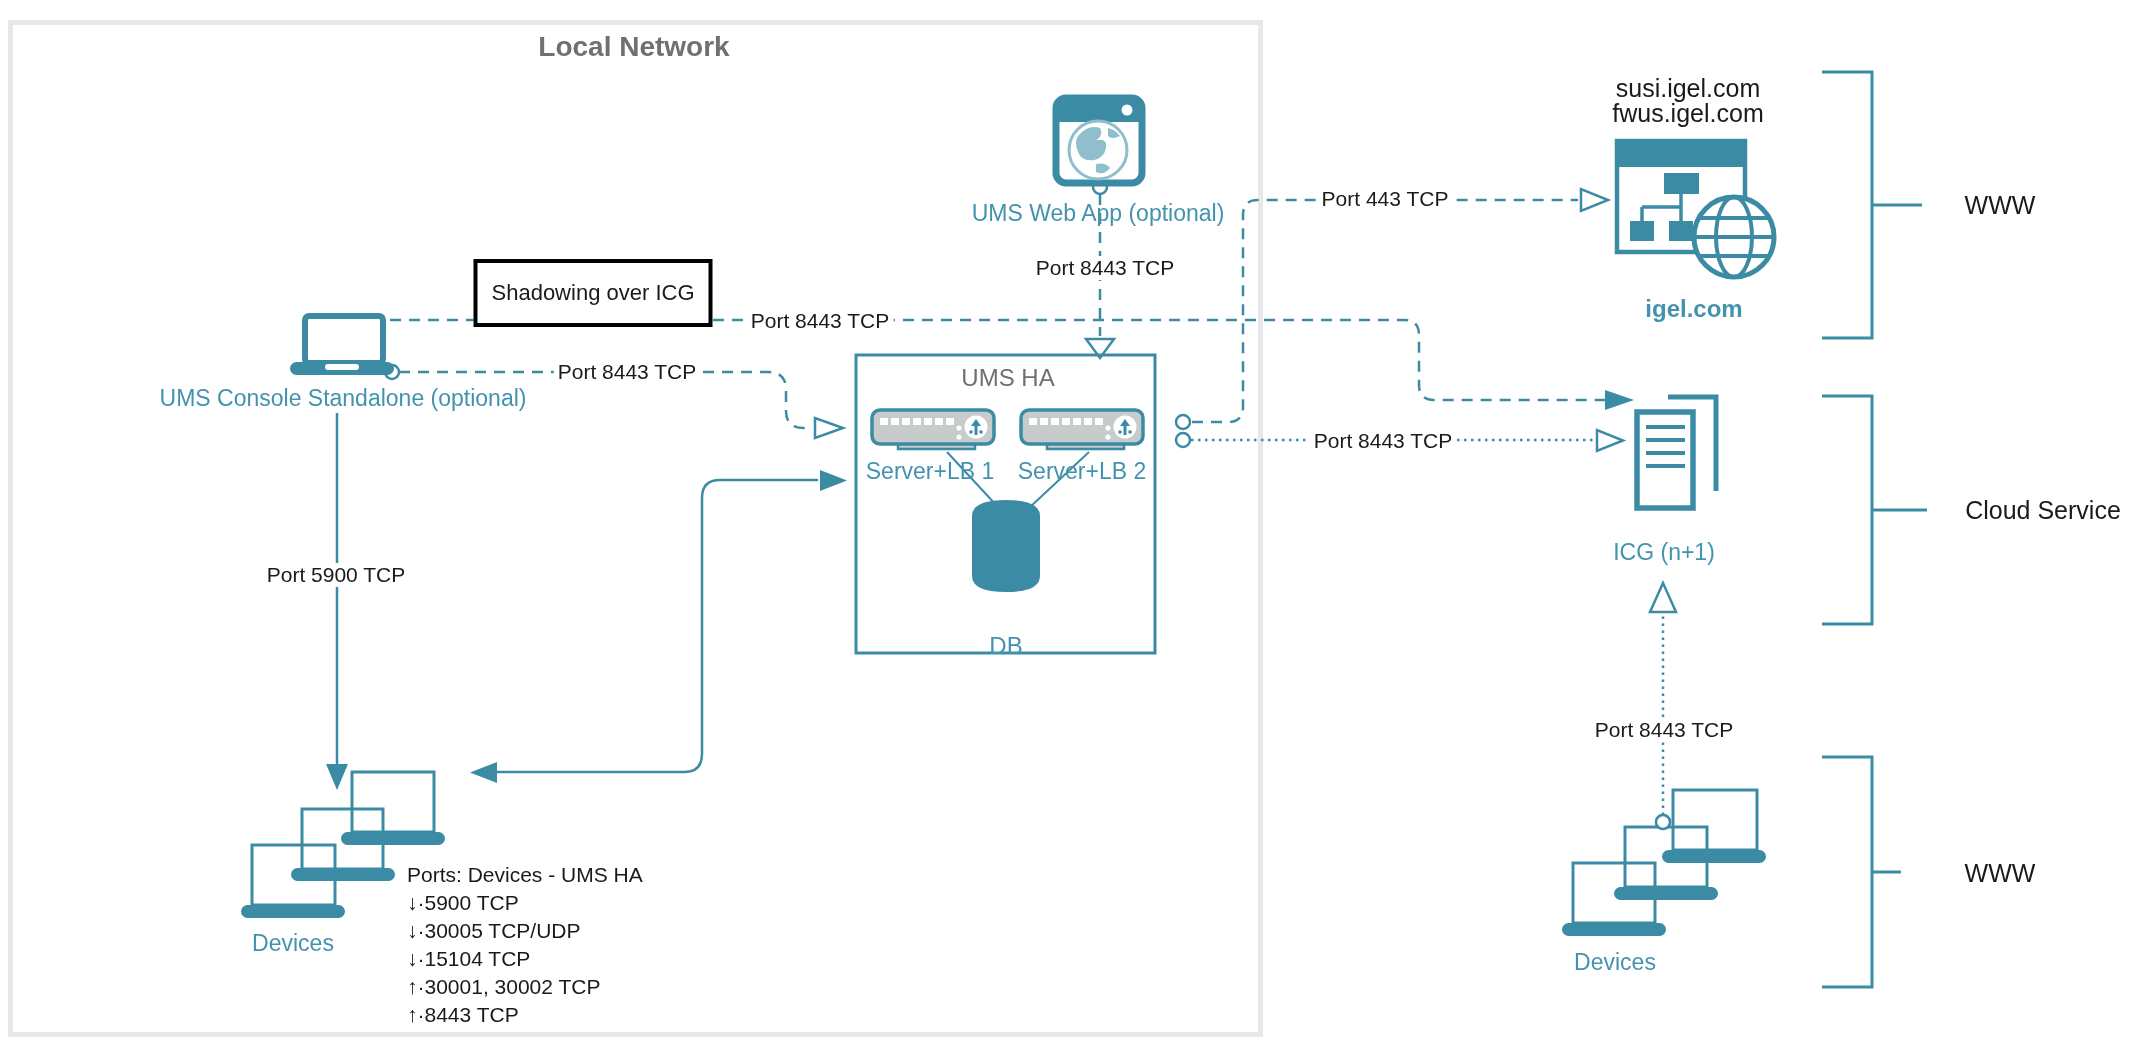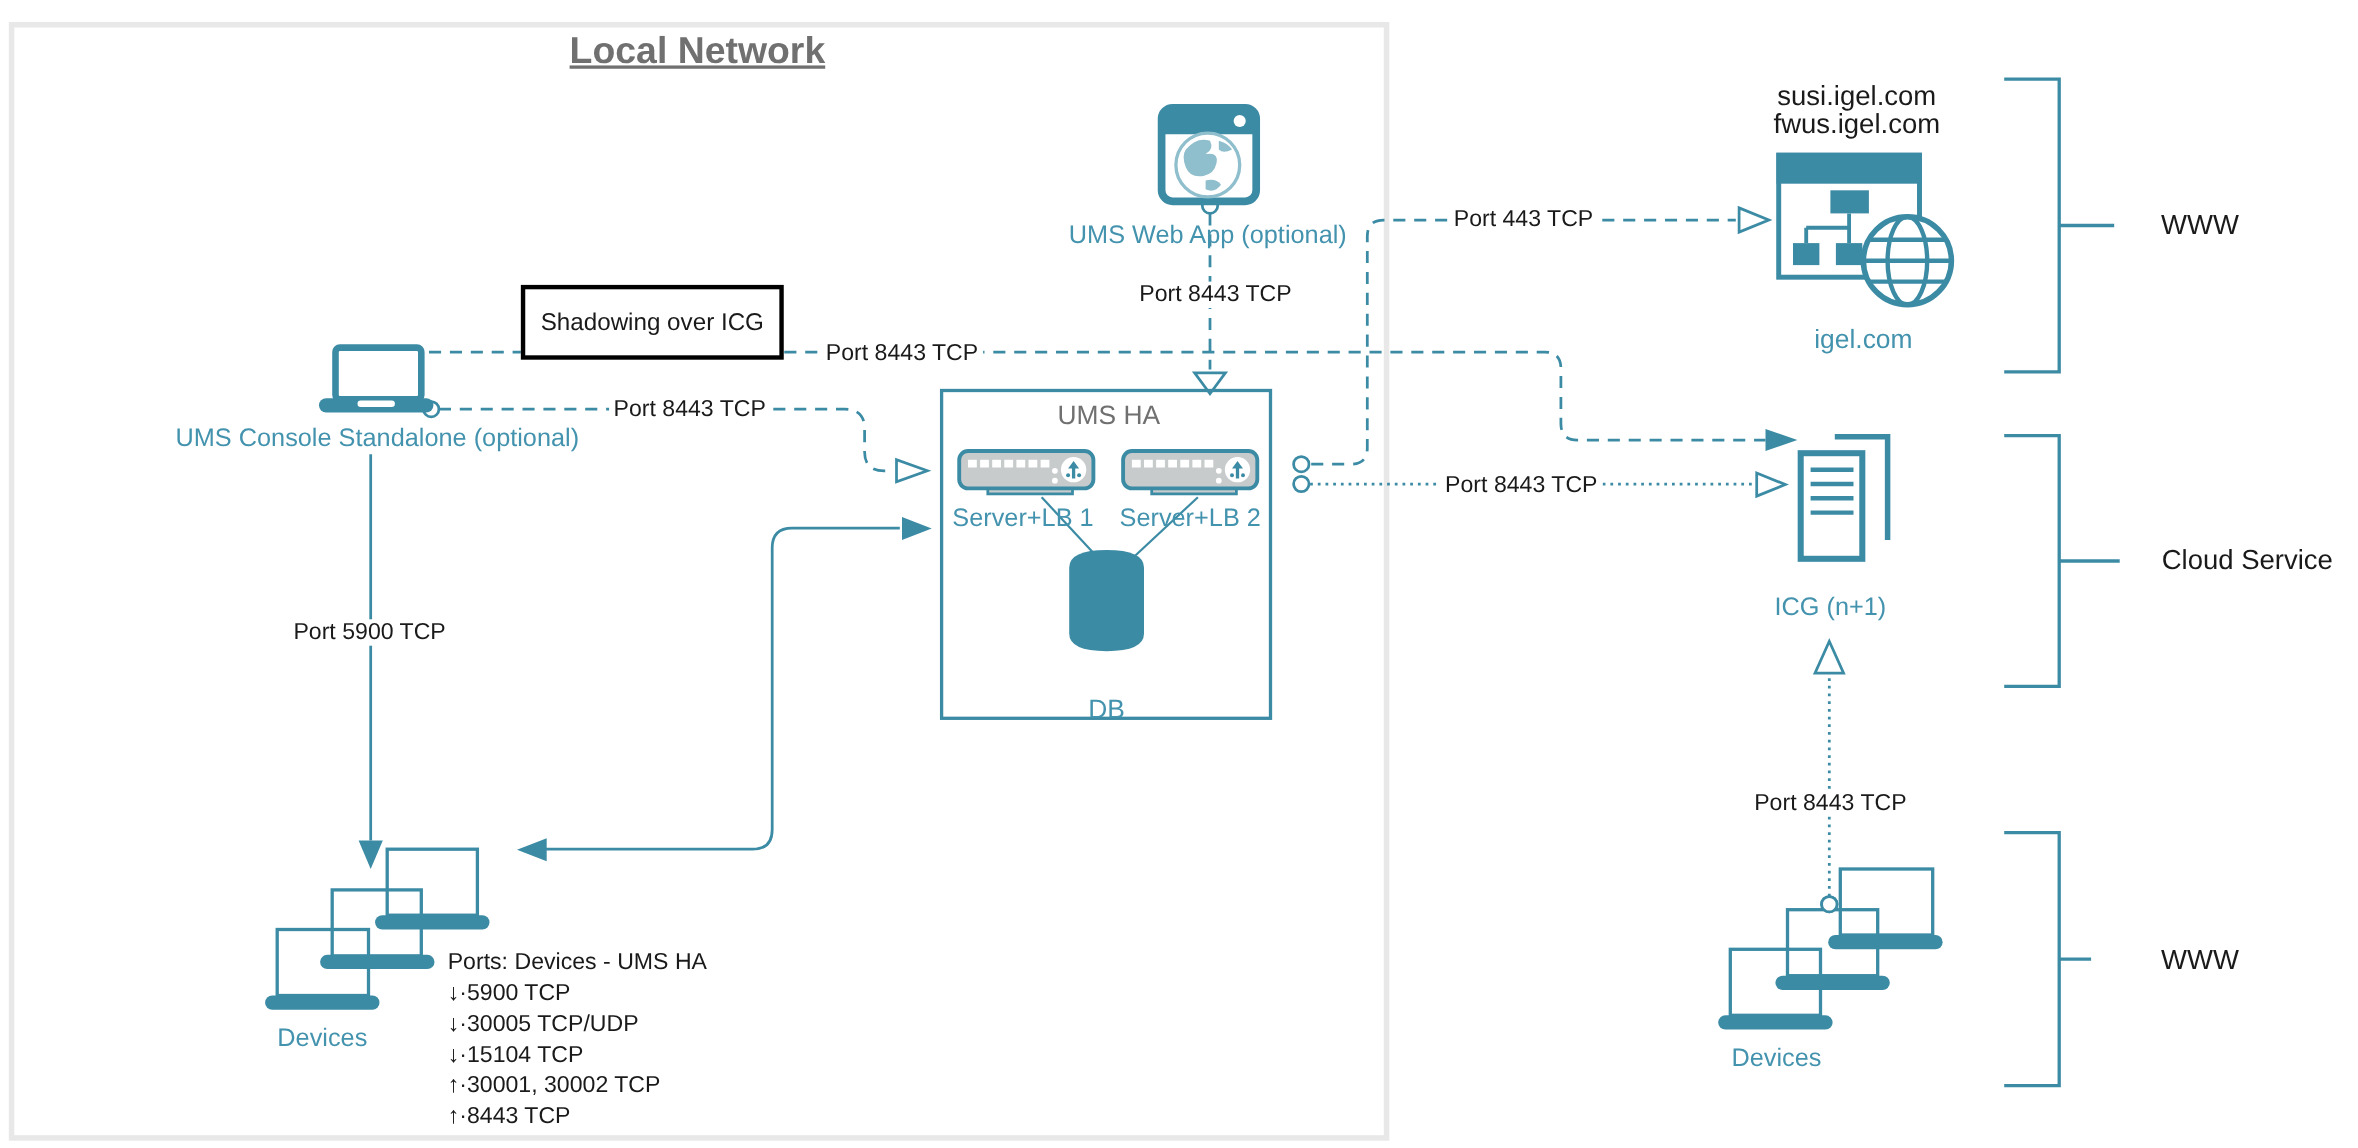--- a/index.html
+++ b/index.html
@@ -8,21 +8,21 @@
   .stage svg{position:absolute;left:0;top:0;}
   .lbl{position:absolute;transform:translate(-50%,-50%);white-space:nowrap;
        font-size:21px;color:#1a1a1a;z-index:5;}
   .teal{color:#4493AE;}
   .gray{color:#707070;font-weight:bold;}
   .wbg{background:#ffffff;padding:0 4px;}
   .callout{border:4px solid #000000;background:#fff;padding:17px 14px;font-size:22px;}
   .sz22{font-size:25px;}
   .sz23{font-size:23px;}
   .sz24{font-size:24px;}
-  .sz26{font-size:34px;text-decoration:underline;}
+  .sz26{font-size:28px;}
   .ports{position:absolute;left:407px;top:861px;z-index:5;font-size:21px;
          line-height:28px;color:#1a1a1a;transform:none;}
   .ports div{white-space:nowrap;}
 </style>
 </head>
 <body>
 
 <div class="stage">
 
 <svg width="2144" height="1044" viewBox="0 0 2144 1044">
@@ -185,21 +185,21 @@
   </g>
 </svg>
 
 <div class="lbl gray sz26" style="left:634px;top:47px;">Local Network</div>
 
 <div class="lbl teal sz23" style="left:1098px;top:213px;">UMS Web App (optional)</div>
 <div class="lbl wbg" style="left:1105px;top:268px;">Port 8443 TCP</div>
 
 <div class="lbl sz22" style="left:1688px;top:88px;">susi.igel.com</div>
 <div class="lbl sz22" style="left:1688px;top:113px;text-align:right;">fwus.igel.com</div>
-<div class="lbl teal sz24" style="left:1694px;top:309px;">igel.com</div>
+<div class="lbl teal sz24" style="left:1694px;top:309px;font-weight:bold;">igel.com</div>
 
 <div class="lbl wbg" style="left:1385px;top:199px;">Port 443 TCP</div>
 
 <div class="lbl callout" style="left:593px;top:293px;">Shadowing over ICG</div>
 <div class="lbl wbg" style="left:820px;top:321px;">Port 8443 TCP</div>
 <div class="lbl wbg" style="left:627px;top:372px;">Port 8443 TCP</div>
 
 <div class="lbl teal sz23" style="left:343px;top:398px;">UMS Console Standalone (optional)</div>
 
 <div class="lbl gray sz24" style="left:1008px;top:378px;font-weight:normal;">UMS HA</div>

